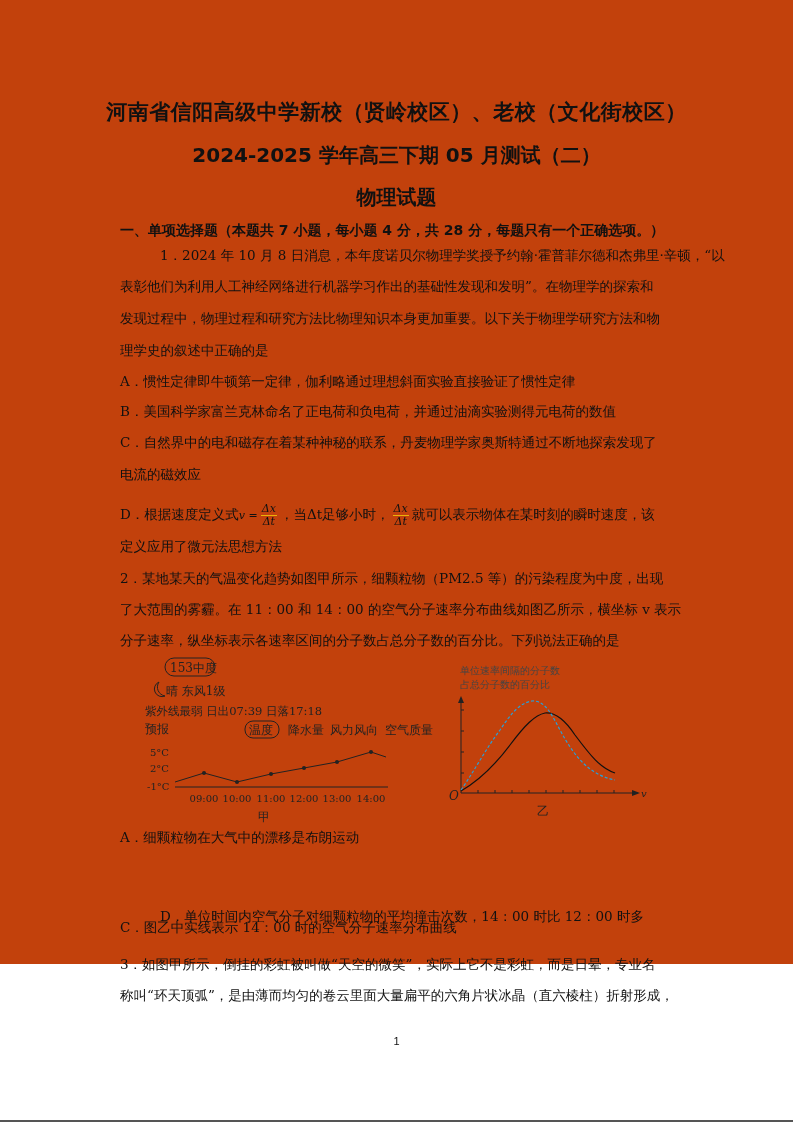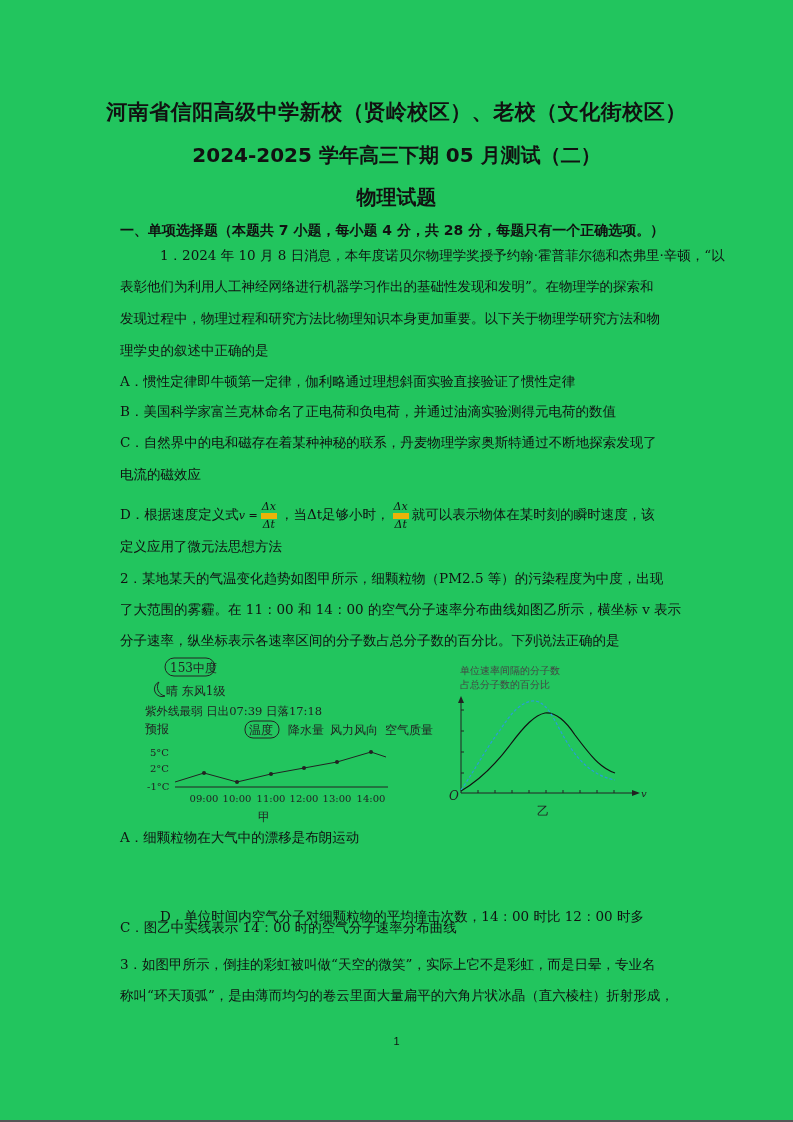--- a/index.html
+++ b/index.html
@@ -1,28 +1,28 @@
 <!DOCTYPE html>
 <html><head>
 <meta charset="utf-8">
 <style>
   html, body { margin:0; padding:0; background:#ffffff; }
   body { width:793px; height:1122px; position:relative; overflow:hidden;
          font-family:"DejaVu Serif","Liberation Serif",serif; color:#111; }
-  .page { position:absolute; left:0; top:0; width:793px; height:1120px; background:#22c55e; }
+  .page { position:absolute; left:0; top:0; width:793px; height:964px; background:#c2410c; }
   .bottom-rule { position:absolute; left:0; top:1120px; width:793px; height:2px; background:#555; }
   .title { position:absolute; left:0; width:793px; text-align:center; font-weight:bold;
            font-family:"DejaVu Sans","Liberation Sans",sans-serif; color:#111; }
   .t1 { top:98px; font-size:21px; letter-spacing:0.5px; }
   .t2 { top:142px; font-size:20px; }
   .t3 { top:184px; font-size:20px; }
   .line { position:absolute; left:120px; width:560px; font-size:13.5px; line-height:18px; white-space:nowrap; }
   .section { font-weight:bold; font-family:"DejaVu Sans","Liberation Sans",sans-serif; font-size:14px; }
   .frac { display:inline-block; vertical-align:middle; text-align:center; font-size:11px; line-height:12px; margin:0 3px; font-style:italic; }
-  .frac .n { display:block; border-bottom:6px solid #eab308; padding:0 1px; }
+  .frac .n { display:block; border-bottom:1px solid #eab308; padding:0 1px; }
   .frac .d { display:block; }
   .figure { position:absolute; }
   .pgnum { position:absolute; left:0; width:793px; top:1035px; text-align:center; font-size:11px; font-family:"Liberation Sans",sans-serif; }
   .fig-text { font-family:"DejaVu Serif","Liberation Serif",serif; }
 </style>
 </head>
 <body>
 
 <div class="page">
 

